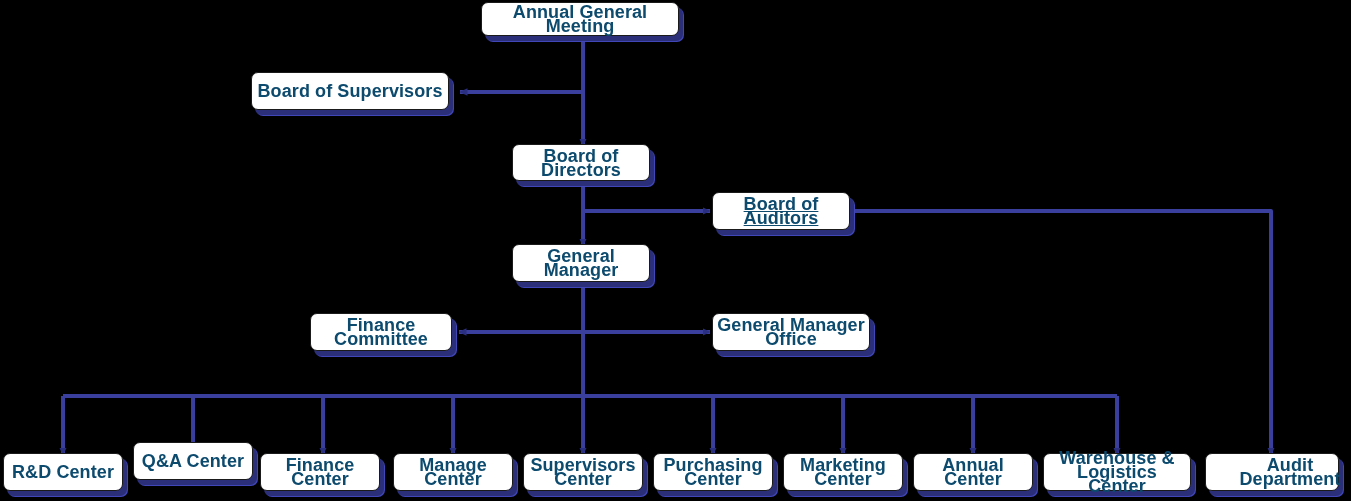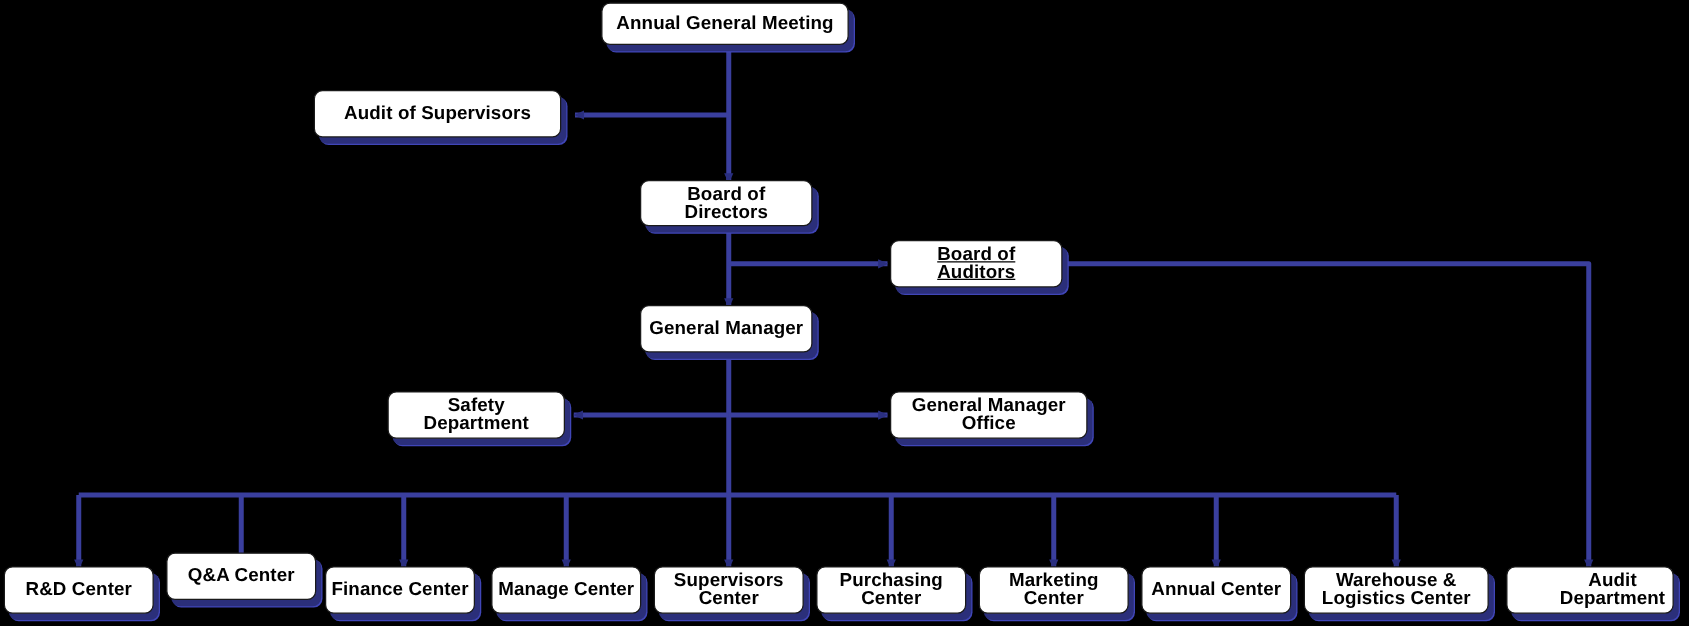--- a/index.html
+++ b/index.html
@@ -15,22 +15,22 @@
     position:absolute;
     box-sizing:border-box;
     background:#ffffff;
     border:1px solid #1a1a1a;
     border-radius:7px;
     box-shadow:4px 5px 0 0 #2b2f7a, 5px 6px 0 0 #4046b8;
     display:flex;
     align-items:center;
     justify-content:center;
     text-align:center;
-    color:#000000;
-    font-size:15px;
+    color:#0c4a6e;
+    font-size:18px;
     font-weight:bold;
     line-height:14px;
     letter-spacing:0.1px;
     padding:2px 4px;
     z-index:5;
   }
 </style>
 </head>
 <body>
 
@@ -72,29 +72,29 @@
       <path d="M583,396 L583,455" marker-end="url(#ah)"></path>
       <path d="M713,396 L713,455" marker-end="url(#ah)"></path>
       <path d="M843,396 L843,455" marker-end="url(#ah)"></path>
       <path d="M973,396 L973,455" marker-end="url(#ah)"></path>
       <path d="M1117,396 L1117,455" marker-end="url(#ah)"></path>
     </g>
   </svg>
 
   <div class="node" style="left:481px;top:2px;width:198px;height:34px;">Annual General Meeting</div>
 
-  <div class="node" style="left:251px;top:72px;width:198px;height:38px;">Audit of Supervisors</div>
+  <div class="node" style="left:251px;top:72px;width:198px;height:38px;">Board of Supervisors</div>
 
   <div class="node" style="left:512px;top:144px;width:138px;height:37px;">Board of Directors</div>
 
   <div class="node" style="left:712px;top:192px;width:138px;height:38px;text-decoration:underline;">Board of Auditors</div>
 
   <div class="node" style="left:512px;top:244px;width:138px;height:38px;">General Manager</div>
 
-  <div class="node" style="left:310px;top:313px;width:142px;height:38px;">Safety Department</div>
+  <div class="node" style="left:310px;top:313px;width:142px;height:38px;">Finance Committee</div>
 
   <div class="node" style="left:712px;top:313px;width:158px;height:38px;">General Manager Office</div>
 
   <div class="node" style="left:3px;top:453px;width:120px;height:38px;">R&amp;D Center</div>
 
   <div class="node" style="left:133px;top:442px;width:120px;height:38px;">Q&amp;A Center</div>
 
   <div class="node" style="left:260px;top:453px;width:120px;height:38px;">Finance Center</div>
 
   <div class="node" style="left:393px;top:453px;width:120px;height:38px;">Manage Center</div>

